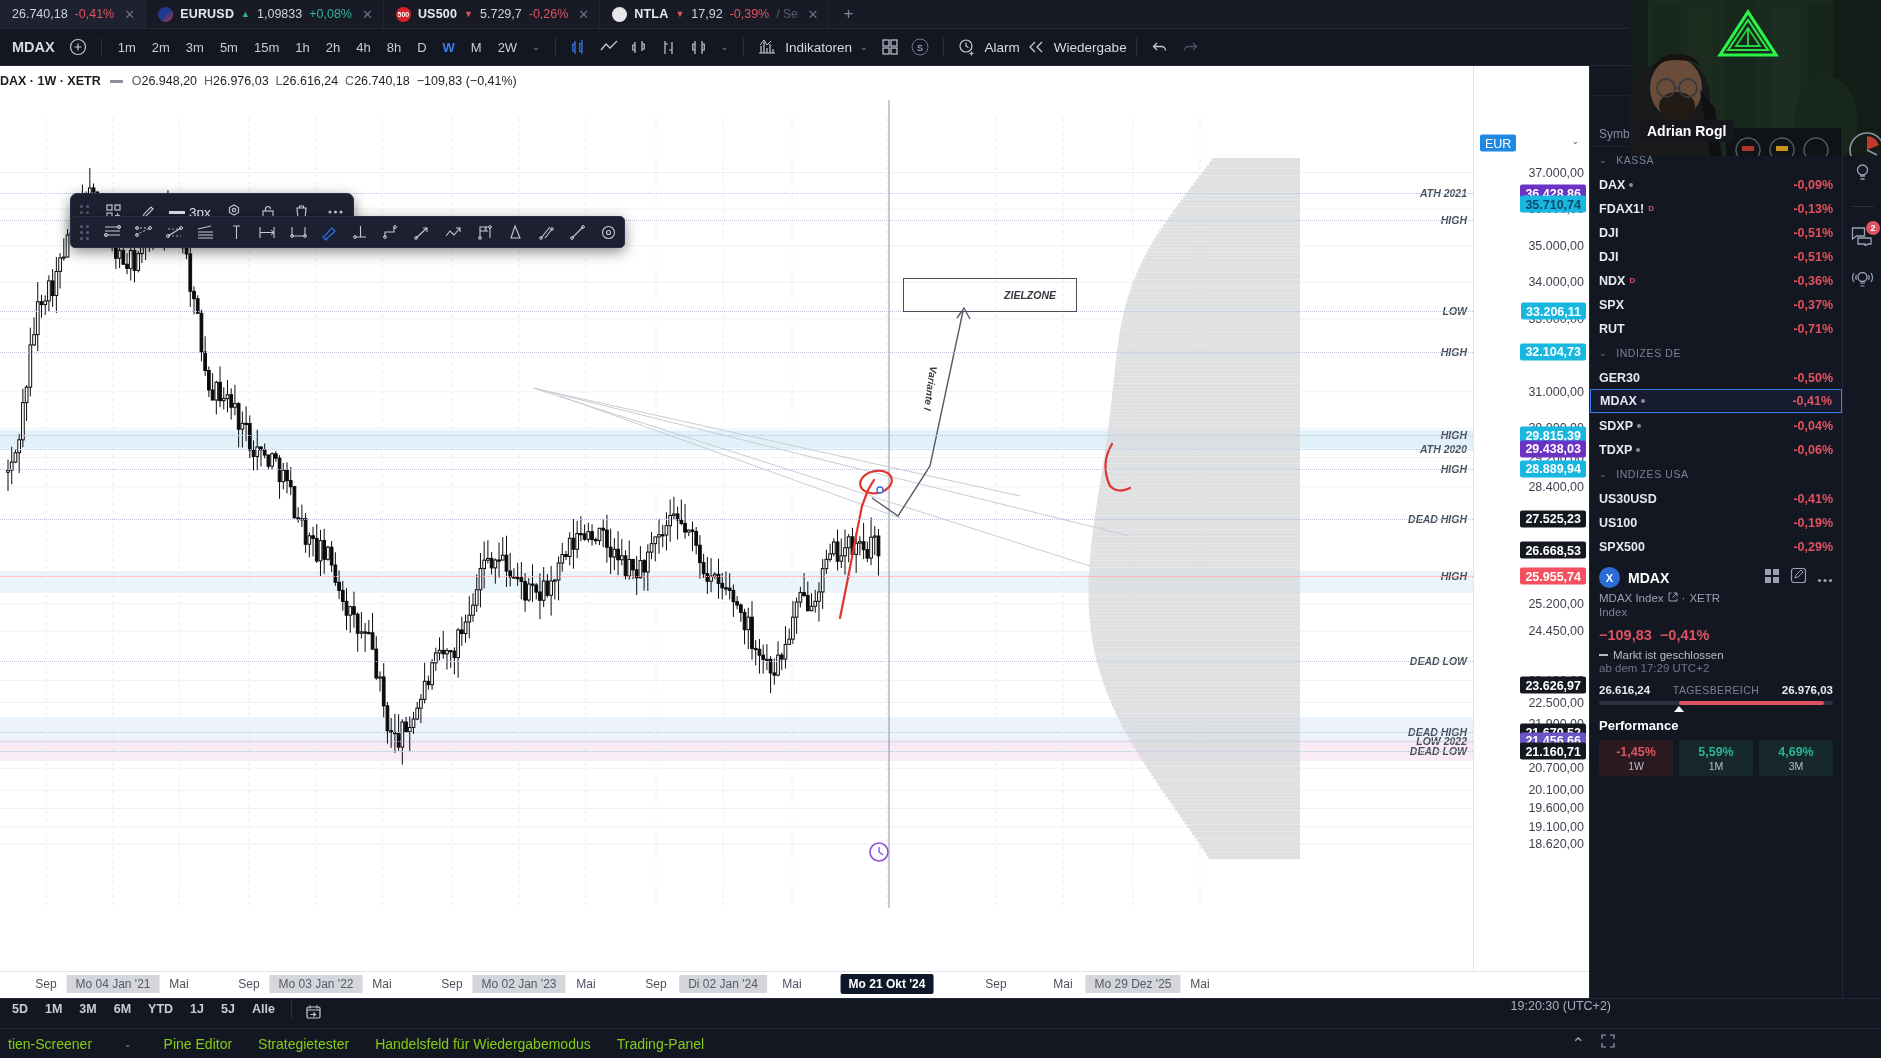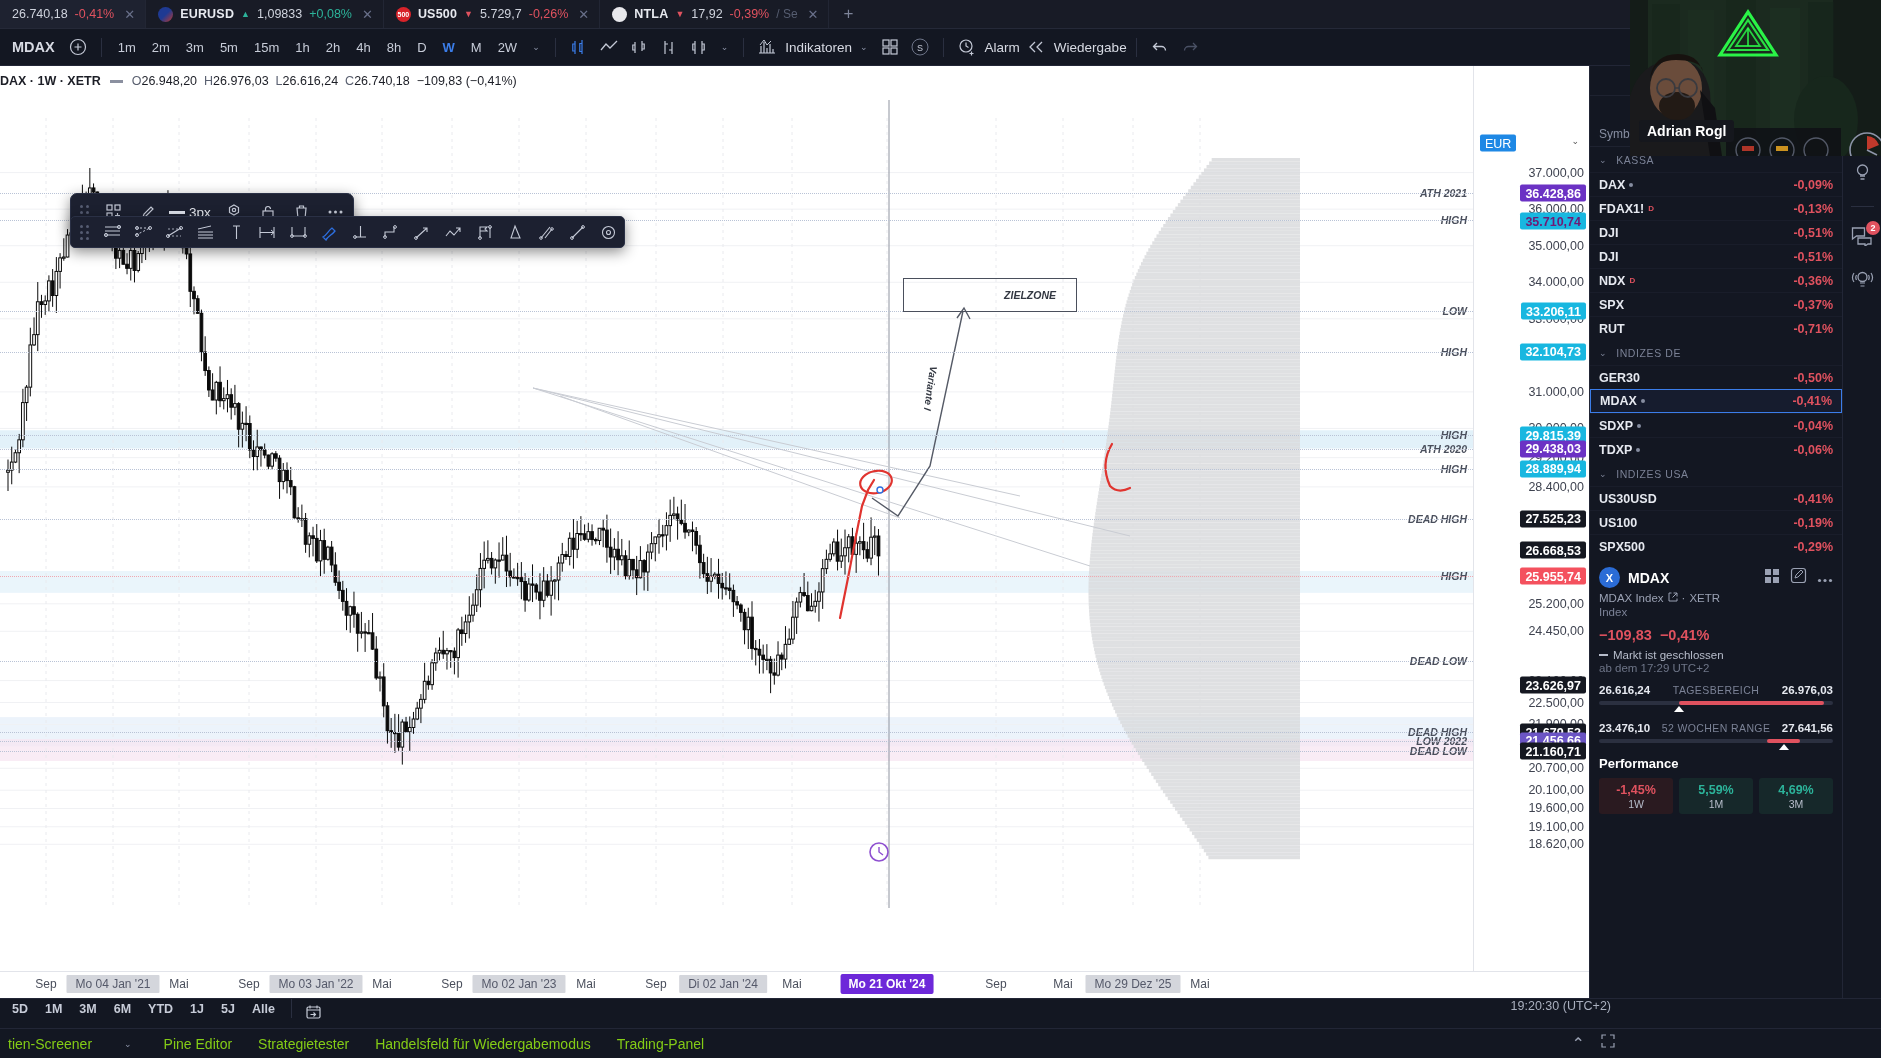--- a/index.html
+++ b/index.html
@@ -77,21 +77,21 @@
            transform:translateY(-50%); white-space:nowrap; font-weight:600;}
   .hline{ position:absolute; left:0; height:0; border-top:1px dotted #b9c3d6; }
 
   
   .tscale{ position:absolute; left:0; right:0; bottom:0; height:27px;
            background:#fff; border-top:1px solid #e2e4ea; z-index:26;padding-left:20px; }
   .ttick{ position:absolute; top:5px; font-size:12px; color:#4a4f5c;
           transform:translateX(-50%); white-space:nowrap; }
   .ttick.box{ background:#d4d6dc; color:#55596a; padding:2px 9px; top:3px;
               border-radius:1px; }
-  .ttick.dark{ background:#6d28d9; color:#fff; padding:3px 8px; top:2px;
+  .ttick.dark{ background:#0f172a; color:#fff; padding:3px 8px; top:2px;
                border-radius:2px; font-weight:bold; z-index:5; }
 
   
   .rangebar{ height:30px; background:#131722; display:flex; 
              padding-left:4px; gap:1px; flex:none; border-top:1px solid #222636; }
   .rb{ font-size:12.5px; color:#c7ccd8; padding:3px 8px; border-radius:3px;
        font-weight:600; }
   .clock{ margin-left:auto; font-size:12.5px; color:#aab0bf; padding-right:270px; }
 
   
@@ -1117,21 +1117,21 @@
           <div class="ptick" style="top: 565.251px;">24.450,00</div>
           <div class="ptick" style="top: 614.586px;">23.100,00</div>
           <div class="ptick" style="top: 636.513px;">22.500,00</div>
           <div class="ptick" style="top: 658.44px;">21.900,00</div>
           <div class="ptick" style="top: 702.293px;">20.700,00</div>
           <div class="ptick" style="top: 724.22px;">20.100,00</div>
           <div class="ptick" style="top: 742.492px;">19.600,00</div>
           <div class="ptick" style="top: 760.764px;">19.100,00</div>
           <div class="ptick" style="top: 778.306px;">18.620,00</div>
           <div class="ptag" style="top: 127.49px; background: rgb(107, 50, 196); color: rgb(255, 255, 255);">36.428,86</div>
-          <div class="ptag" style="top: 155px; background: rgb(24, 183, 224); color: #701a75;">35.710,74</div>
+          <div class="ptag" style="top: 138px; background: rgb(24, 183, 224); color: #0c4a6e;">35.710,74</div>
           <div class="ptag" style="top: 245.264px; background: rgb(24, 183, 224); color: rgb(255, 255, 255);">33.206,11</div>
           <div class="ptag" style="top: 285.513px; background: rgb(24, 183, 224); color: rgb(255, 255, 255);">32.104,73</div>
           <div class="ptag" style="top: 369.176px; background: rgb(24, 183, 224); color: rgb(255, 255, 255);">29.815,39</div>
           <div class="ptag" style="top: 382.966px; background: rgb(107, 50, 196); color: rgb(255, 255, 255);">29.438,03</div>
           <div class="ptag" style="top: 402.996px; background: rgb(24, 183, 224); color: rgb(255, 255, 255);">28.889,94</div>
           <div class="ptag" style="top: 452.869px; background: rgb(21, 24, 33); color: rgb(255, 255, 255);">27.525,23</div>
           <div class="ptag" style="top: 484.176px; background: rgb(21, 24, 33); color: rgb(255, 255, 255);">26.668,53</div>
           <div class="ptag" style="top: 510.225px; background: rgb(244, 81, 94); color: rgb(255, 255, 255);">25.955,74</div>
           <div class="ptag" style="top: 595.329px; background: rgb(21, 24, 33); color: rgb(255, 255, 255); margin-top: 24px;">23.626,97</div>
           <div class="ptag" style="top: 666.497px; background: rgb(21, 24, 33); color: rgb(255, 255, 255);">21.679,52</div>
@@ -1490,31 +1490,20 @@
 
       <div class="rng">
         <div class="rngrow">
           <span class="lo">26.616,24</span>
           <span class="mid">TAGESBEREICH</span>
           <span class="hi">26.976,03</span>
         </div>
         <div class="track">
           <div class="fill" style="left:34%; right:4%;"></div>
           <div class="caret" style="left:34%;"></div>
-        </div>
-      </div>
-      <div class="rng" style="padding-top:17px;">
-        <div class="rngrow">
-          <span class="lo">23.476,10</span>
-          <span class="mid">52 WOCHEN RANGE</span>
-          <span class="hi">27.641,56</span>
-        </div>
-        <div class="track">
-          <div class="fill" style="left:72%; right:14%;"></div>
-          <div class="caret" style="left:79%;"></div>
         </div>
       </div>
 
       <div class="perf">Performance</div>
       <div class="perfrow">
         <div class="pcard pneg">
           <div class="v">-1,45%</div>
           <div class="l">1W</div>
         </div>
         <div class="pcard ppos">

